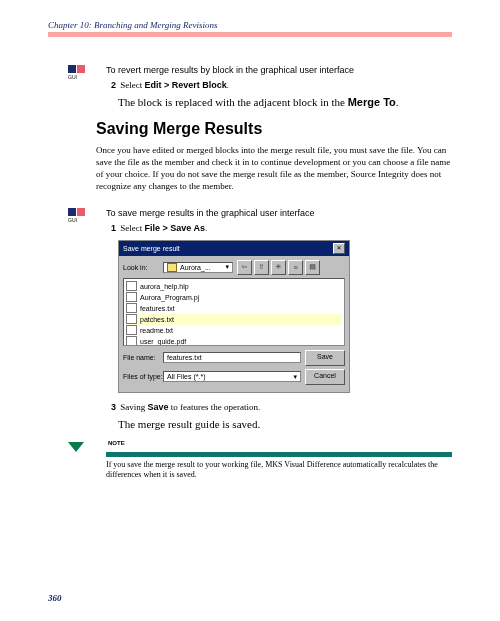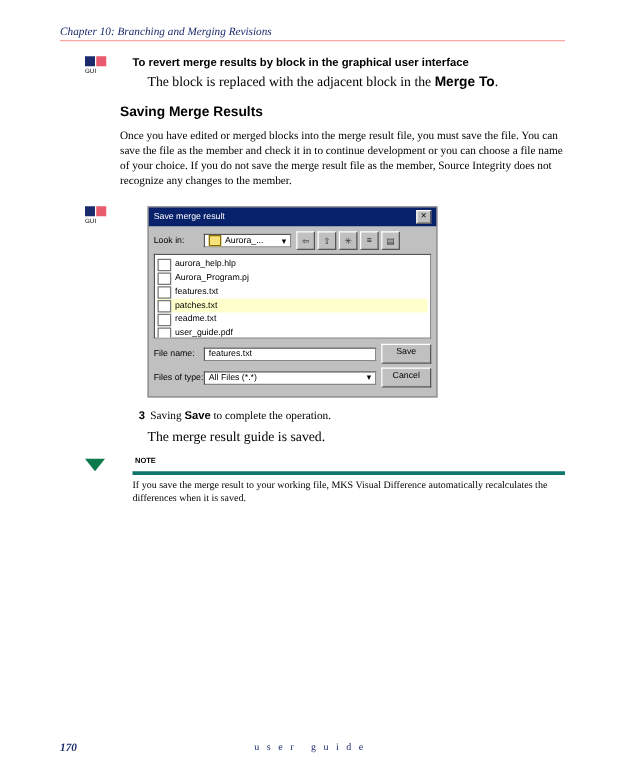--- a/index.html
+++ b/index.html
@@ -13,23 +13,23 @@
     font-size: 9px;
     color: #000;
   }
   .page {
     padding: 20px 48px 0 48px;
   }
   .chapter-head {
     color: #1a2a6c;
     font-style: italic;
     font-size: 9px;
-    border-bottom: 1px solid #fca5a5;
+    border-bottom: 5px solid #fca5a5;
     padding-bottom: 2px;
-    margin-bottom: 12px;
+    margin-bottom: 28px;
     font-family: Liberation Serif, serif;
   }
   .section {
     margin-left: 58px;
     position: relative;
     margin-bottom: 8px;
   }
   .gui-icon {
     position: absolute;
     left: -38px;
@@ -45,21 +45,21 @@
   .gui-icon .sq.a { background: #1a2a6c; }
   .gui-icon .sq.b { background: #e85a6c; margin-left:1px;}
   .gui-icon .lab {
     font-family: Arial, sans-serif;
     font-size: 5px;
     color:#000;
     margin-top:1px;
   }
   .bold-heading {
     font-family: Arial, sans-serif;
-    font-weight: bold;
+    font-weight: normal;
     font-size: 9px;
     margin-bottom: 4px;
   }
   .step {
     font-size: 9px;
     line-height: 1.35;
     margin-bottom: 4px;
     padding-left: 12px;
     text-indent: -12px;
   }
@@ -73,21 +73,21 @@
   }
   .indent-p {
     font-size: 11px;
     line-height: 1.35;
     margin-left: 12px;
     margin-bottom: 4px;
   }
   .sub-heading {
     font-family: Arial, sans-serif;
     font-weight: bold;
-    font-size: 11px;
+    font-size: 16px;
     margin: 10px 0 6px -10px;
   }
   .para {
     font-size: 9px;
     line-height: 1.35;
     margin-left: -10px;
     margin-bottom: 15px;
   }
   b.sans { font-family: Arial, sans-serif; font-weight:bold; }
 
@@ -173,21 +173,21 @@
     position:absolute;left:-38px;top:2px;
   }
   .note-tri {
     width:0;height:0;border-left:8px solid transparent;border-right:8px solid transparent;border-top:10px solid #0a7a4a;display:inline-block;
   }
   .note-label {
     font-family:Arial,sans-serif;font-weight:bold;font-size:6px;margin-left:2px;vertical-align:3px;
   }
   .note-text {
     font-size:8px;line-height:1.3;
-    border-top:3px solid #0f766e;
+    border-top:5px solid #0f766e;
     padding-top:3px;
   }
   .note-section {
     margin-left:58px;position:relative;margin-top:4px;
   }
 
   .footer {
     position:absolute;
     bottom:18px;left:48px;right:48px;
     display:flex;
@@ -207,36 +207,39 @@
 
   <div class="section">
     <div class="gui-icon">
       <div class="ico-top">
           <div class="sq a"></div>
           <div class="sq b"></div>
         </div>
       <div class="lab">GUI</div>
     </div>
     <div class="bold-heading">To revert merge results by block in the graphical user interface</div>
+    <div class="step"><span class="step-num">2</span> <span>Select </span><b class="sans">Edit &gt; Revert Block</b><span>.</span></div>
     <div class="indent-p"><span>The block is replaced with the adjacent block in the </span><b class="sans">Merge To</b><span>.</span></div>
   </div>
 
   <div class="section">
     <div class="sub-heading">Saving Merge Results</div>
     <div class="para">Once you have edited or merged blocks into the merge result file, you must save the file. You can save the file as the member and check it in to continue development or you can choose a file name of your choice. If you do not save the merge result file as the member, Source Integrity does not recognize any changes to the member.</div>
   </div>
 
   <div class="section">
     <div class="gui-icon">
       <div class="ico-top">
           <div class="sq a"></div>
           <div class="sq b"></div>
         </div>
       <div class="lab">GUI</div>
     </div>
+    <div class="bold-heading">To save merge results in the graphical user interface</div>
+    <div class="step"><span class="step-num">1</span> <span>Select </span><b class="sans">File &gt; Save As</b><span>.</span></div>
 
     <div class="dialog-wrap">
       <div class="dialog-title">
         <span>Save merge result</span>
         <div class="close">✕</div>
       </div>
       <div class="dialog-body">
         <div class="row">
           <div class="lbl"><span>Look in:</span></div>
           <div class="fld" style="flex:0 0 70px">
@@ -290,29 +293,28 @@
           <div class="lbl">Files of type:</div>
           <div class="fld">
               <span>All Files (*.*)</span>
               <span style="margin-left:auto">▾</span>
             </div>
           <div class="btn">Cancel</div>
         </div>
       </div>
     </div>
 
-    <div class="step"><span class="step-num">3</span> <span>Saving </span><b class="sans">Save</b><span> to complete the operation.</span></div>
+    <div class="step"><span class="step-num">3</span> <span>Saving </span><b class="sans">Save</b><span> to features the operation.</span></div>
     <div class="indent-p">The merge result guide is saved.</div>
   </div>
 
   <div class="note-section">
     <div class="note-icon">
       <span class="note-tri"></span>
     </div>
     <div style="margin-bottom:2px;"><span class="note-label">NOTE</span></div>
     <div class="note-text">If you save the merge result to your working file, MKS Visual Difference automatically recalculates the differences when it is saved.</div>
   </div>
 </div>
 
 <div class="footer">
-  <span class="pageno">170</span>
-  <span class="footer-center">user guide</span>
+  <span class="pageno">360</span>
 </div>
 
 </body></html>

